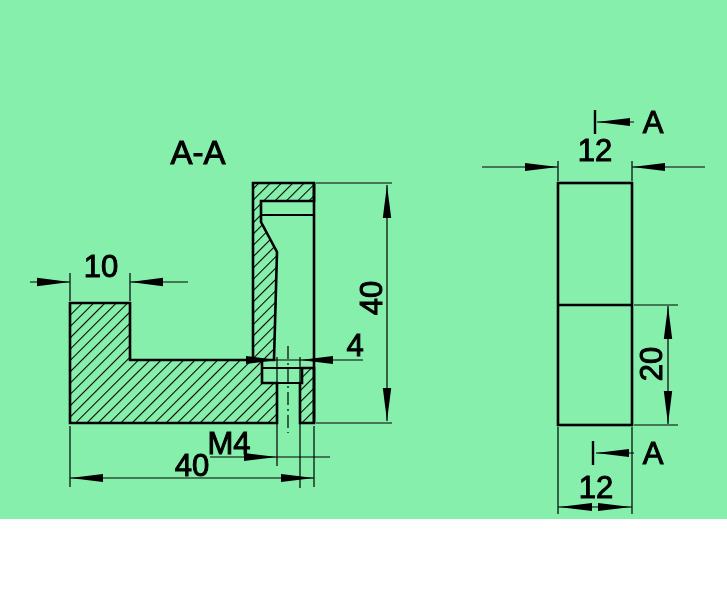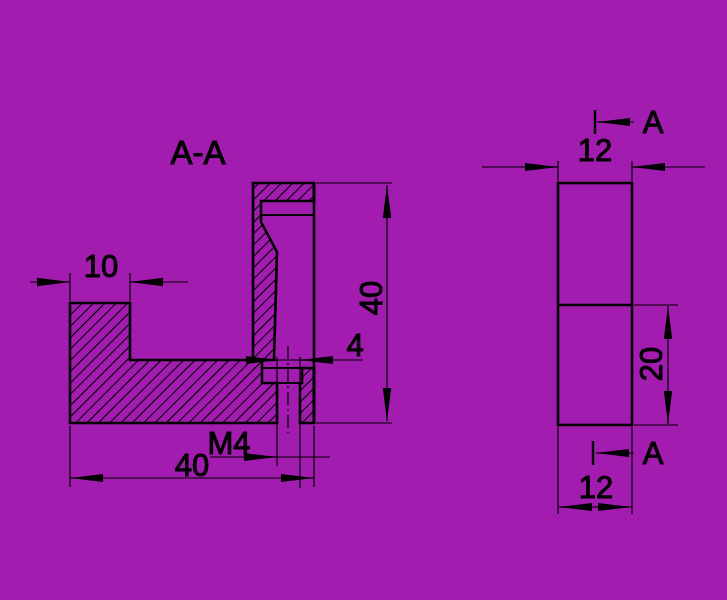--- a/index.html
+++ b/index.html
@@ -3,22 +3,22 @@
 <meta charset="utf-8">
 <style>
   html, body {
     margin: 0;
     padding: 0;
     background: #ffffff;
   }
   .canvas {
     position: relative;
     width: 727px;
-    height: 600px;
-    background: #a21caf;
+    height: 519px;
+    background: #86efac;
     overflow: hidden;
   }
   svg text {
     font-family: "Liberation Sans", "DejaVu Sans", sans-serif;
     fill: #000000;
   }
   .dim-text   { font-size: 31px; }
   .title-text { font-size: 33px; }
 </style>
 </head>

